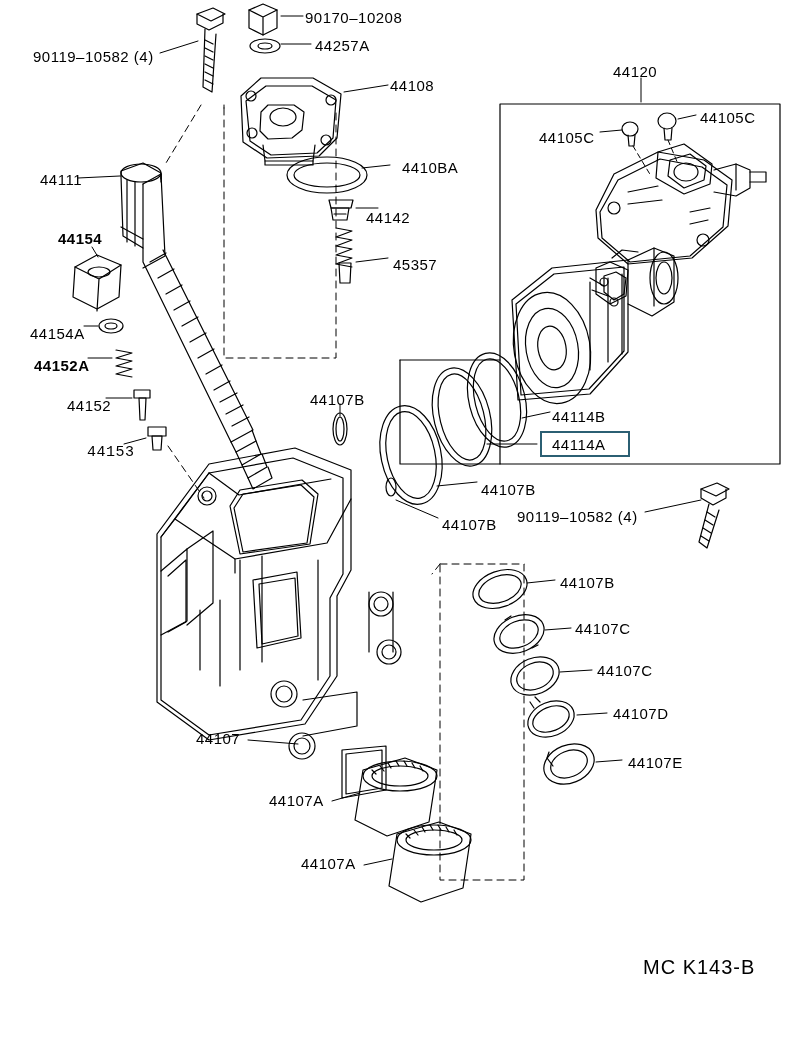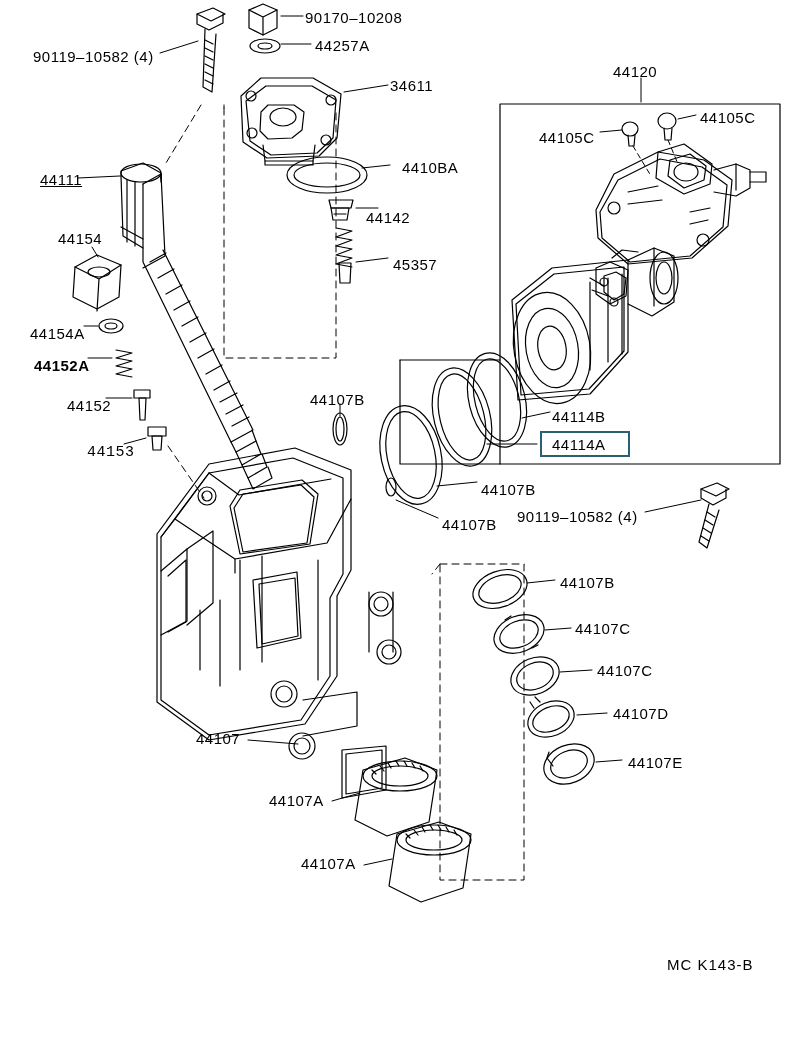--- a/index.html
+++ b/index.html
@@ -38,24 +38,23 @@
   }
   .highlight-box {
     position: absolute;
     border: 2px solid #2b5f73;
     background: transparent;
     box-sizing: border-box;
   }
   .footer {
     position: absolute;
     font-family: "Liberation Sans", sans-serif;
-    font-size: 15px;
+    font-size: 20px;
     letter-spacing: 1px;
     white-space: nowrap;
-    margin-left: 24px;
   }
 </style>
 </head>
 <body>
 
 <div id="diagram-root">
 
   <svg class="art" viewBox="0 0 800 1052" xmlns="http://www.w3.org/2000/svg">
     <g fill="none" stroke="#000" stroke-width="1.2" stroke-linecap="round" stroke-linejoin="round">
 
@@ -365,28 +364,28 @@
       <path d="M364 865 l28 -6" stroke-width="1"></path>
 
     </g>
   </svg>
 
   <div class="highlight-box" style="left:540px; top:431px; width:90px; height:26px;"></div>
 
   <div class="lbl" style="left:305px; top:10px;">90170–10208</div>
   <div class="lbl" style="left:315px; top:38px;text-align:right;">44257A</div>
   <div class="lbl" style="left:33px; top:49px;">90119–10582 (4)</div>
-  <div class="lbl" style="left:390px; top:78px;">34611</div>
+  <div class="lbl" style="left:390px; top:78px;">44108</div>
   <div class="lbl" style="left:613px; top:64px;">44120</div>
   <div class="lbl" style="left:700px; top:110px;">44105C</div>
   <div class="lbl" style="left:539px; top:130px;">44105C</div>
   <div class="lbl" style="left:402px; top:160px;text-align:center;">4410BA</div>
-  <div class="lbl" style="left:40px; top:172px;text-decoration:underline;">44111</div>
+  <div class="lbl" style="left:40px; top:172px;">44111</div>
   <div class="lbl" style="left:366px; top:210px;">44142</div>
-  <div class="lbl" style="left:58px; top:231px;">44154</div>
+  <div class="lbl" style="left:58px; top:231px;font-weight:bold;">44154</div>
   <div class="lbl" style="left:393px; top:257px;">45357</div>
   <div class="lbl" style="left:30px; top:326px;">44154A</div>
   <div class="lbl" style="left:34px; top:358px;font-weight:bold;">44152A</div>
   <div class="lbl" style="left:310px; top:392px;">44107B</div>
   <div class="lbl" style="left:67px; top:398px;">44152</div>
   <div class="lbl" style="left:552px; top:409px;">44114B</div>
   <div class="lbl" style="left:87px; top:445px;font-family:Liberation Mono, monospace;">44153</div>
   <div class="lbl" style="left:552px; top:437px;">44114A</div>
   <div class="lbl" style="left:481px; top:482px;">44107B</div>
   <div class="lbl" style="left:517px; top:509px;">90119–10582 (4)</div>

